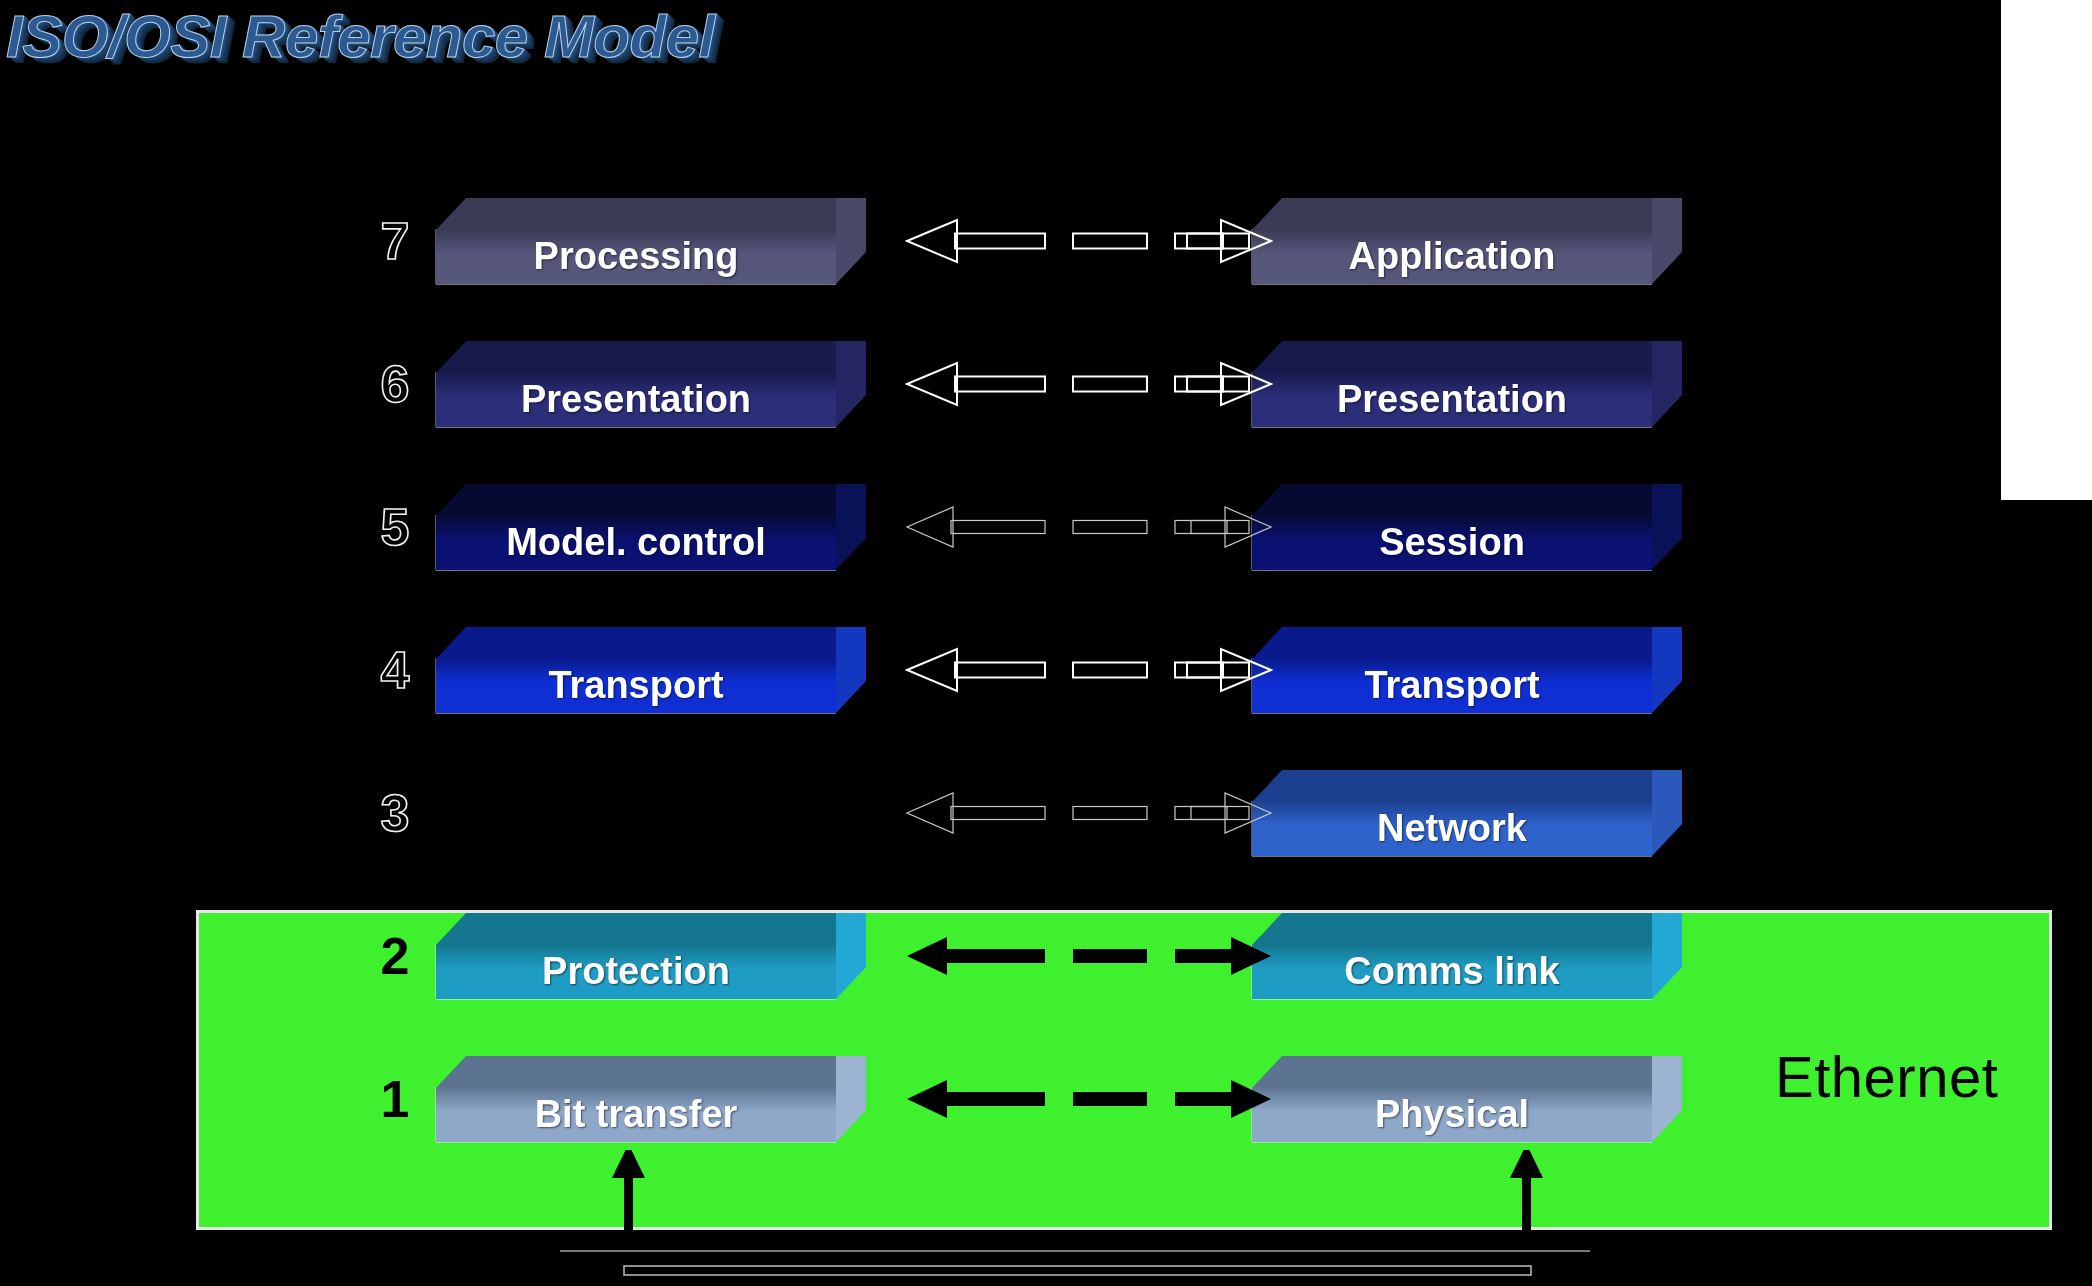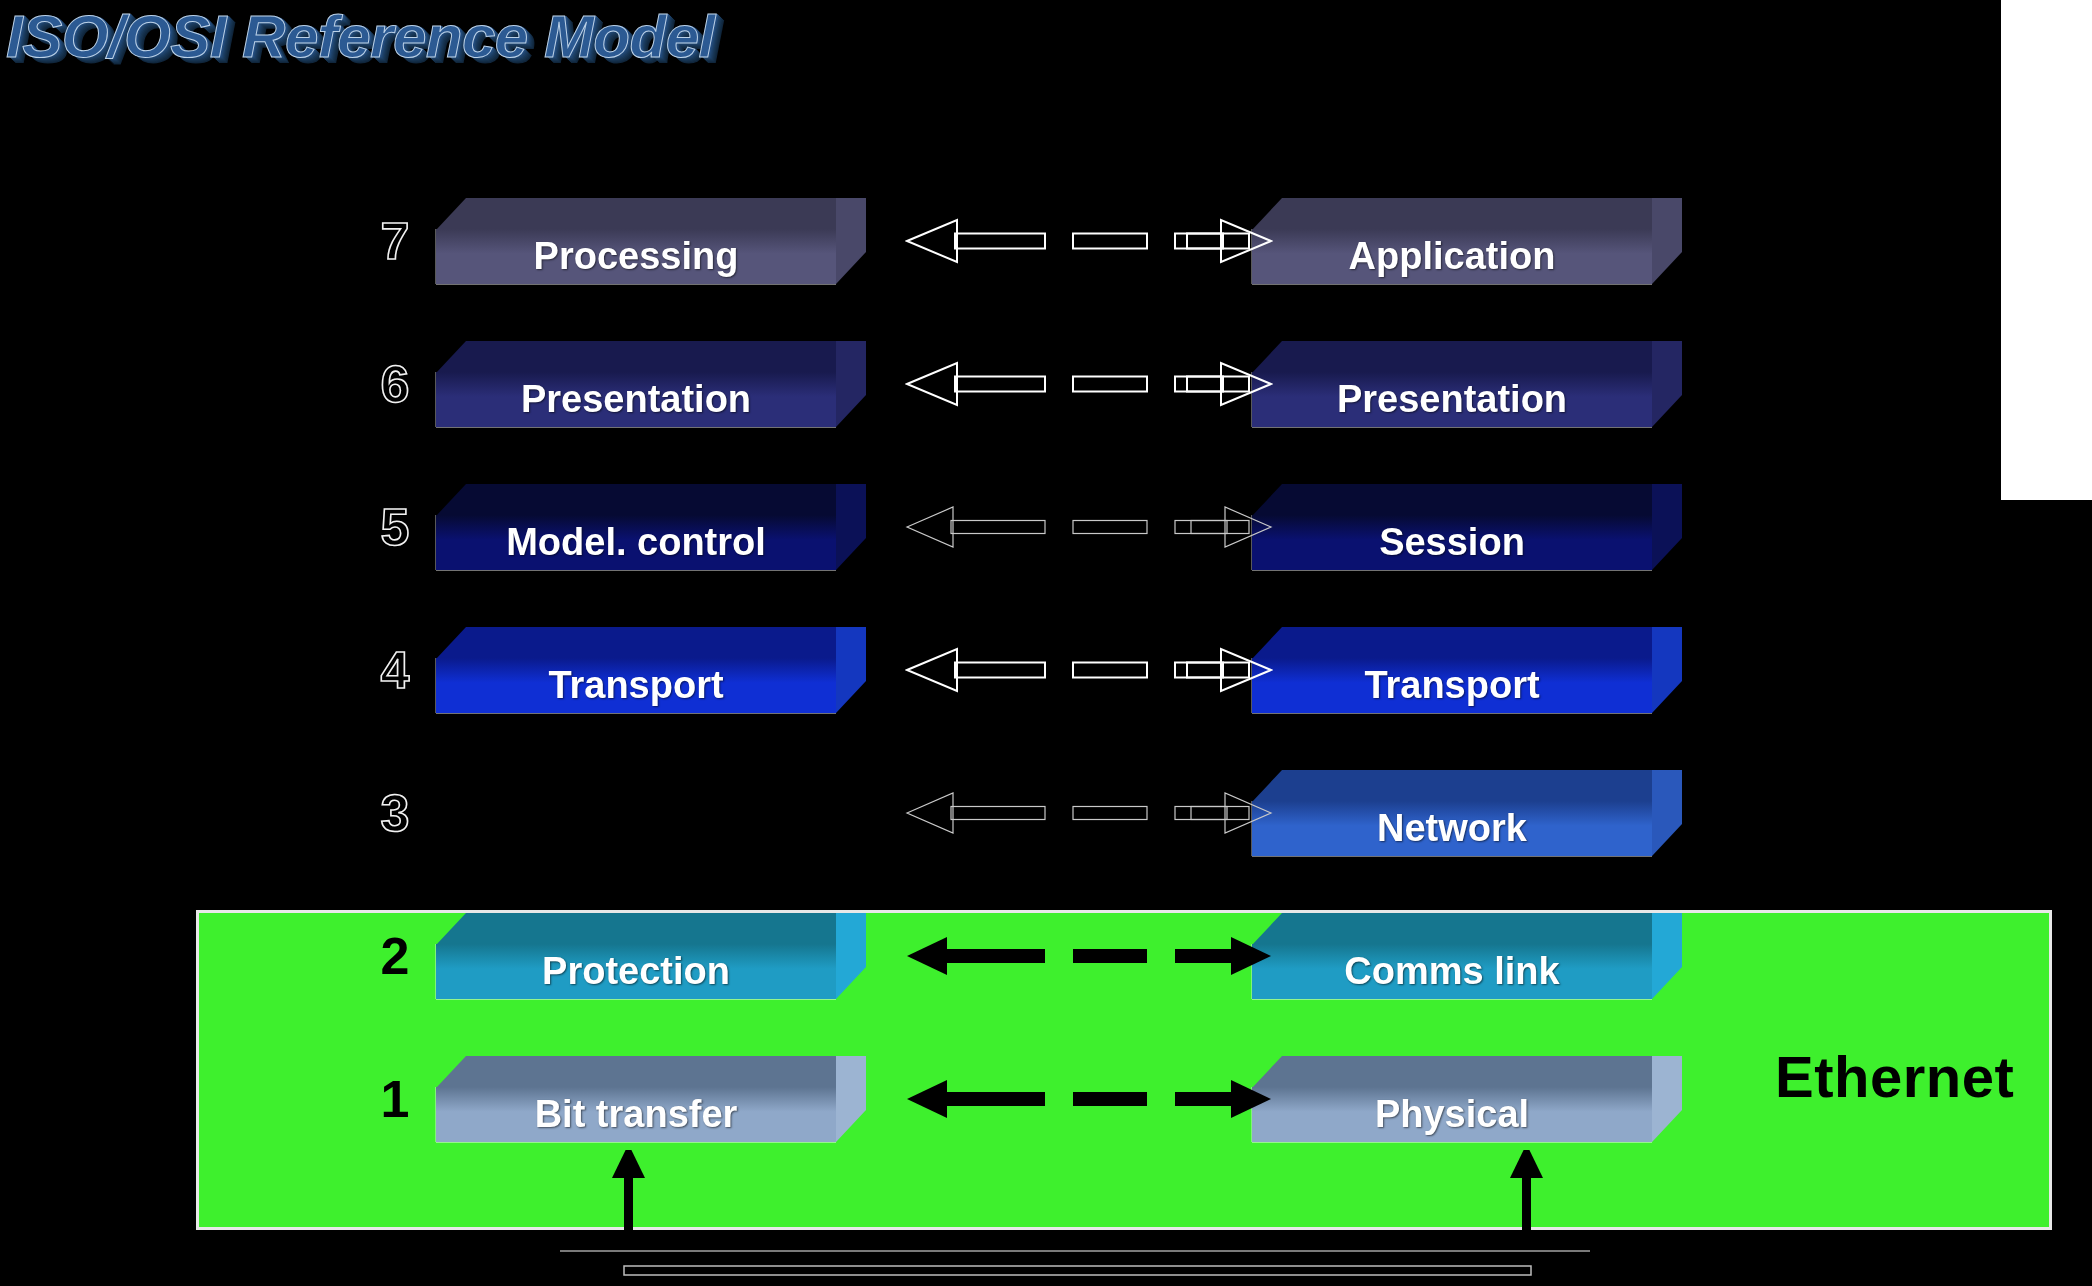--- a/index.html
+++ b/index.html
@@ -57,21 +57,21 @@
     height: 320px;
     background: #3ef02d;
     border: 3px solid #e8e8e8;
     box-sizing: border-box;
   }
   #ethernet-label {
     position: absolute;
     left: 1775px;
     top: 1043px;
     font-size: 58px;
-    font-weight: 700;
+    font-weight: 400;
     color: #000000;
     white-space: nowrap;
     letter-spacing: 0.5px;
     text-align: right;
   }
 
   
   .layer-row {
     position: absolute;
     left: 0;

